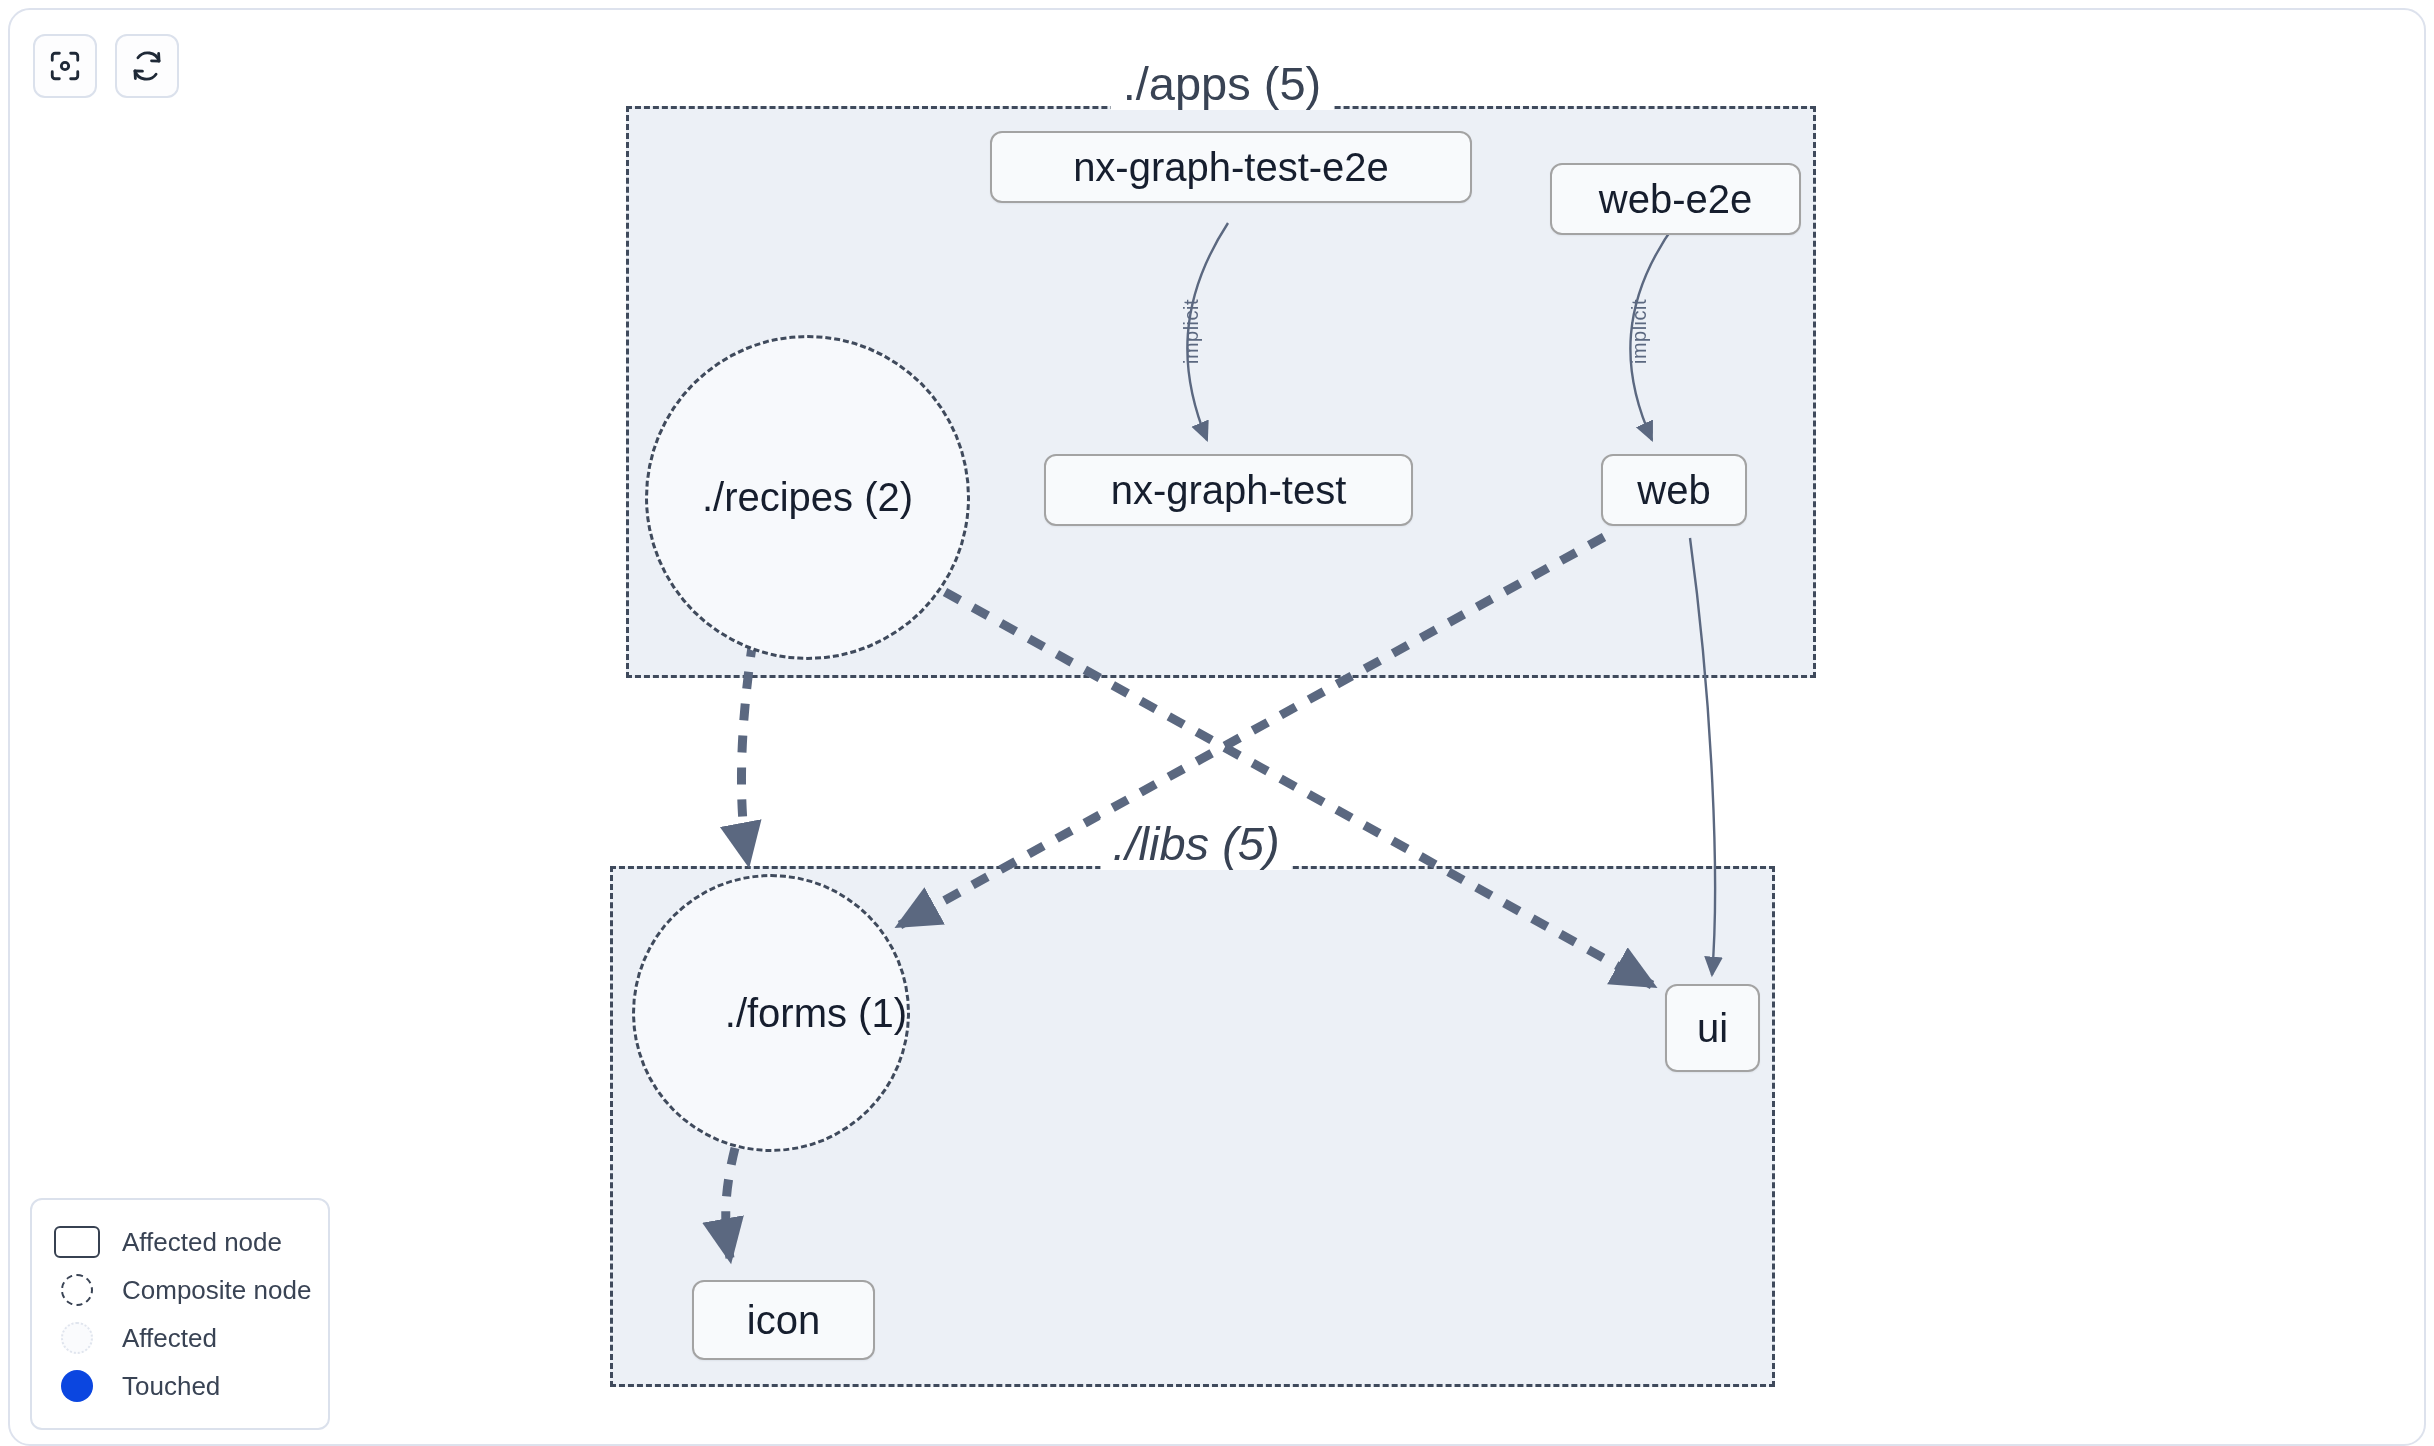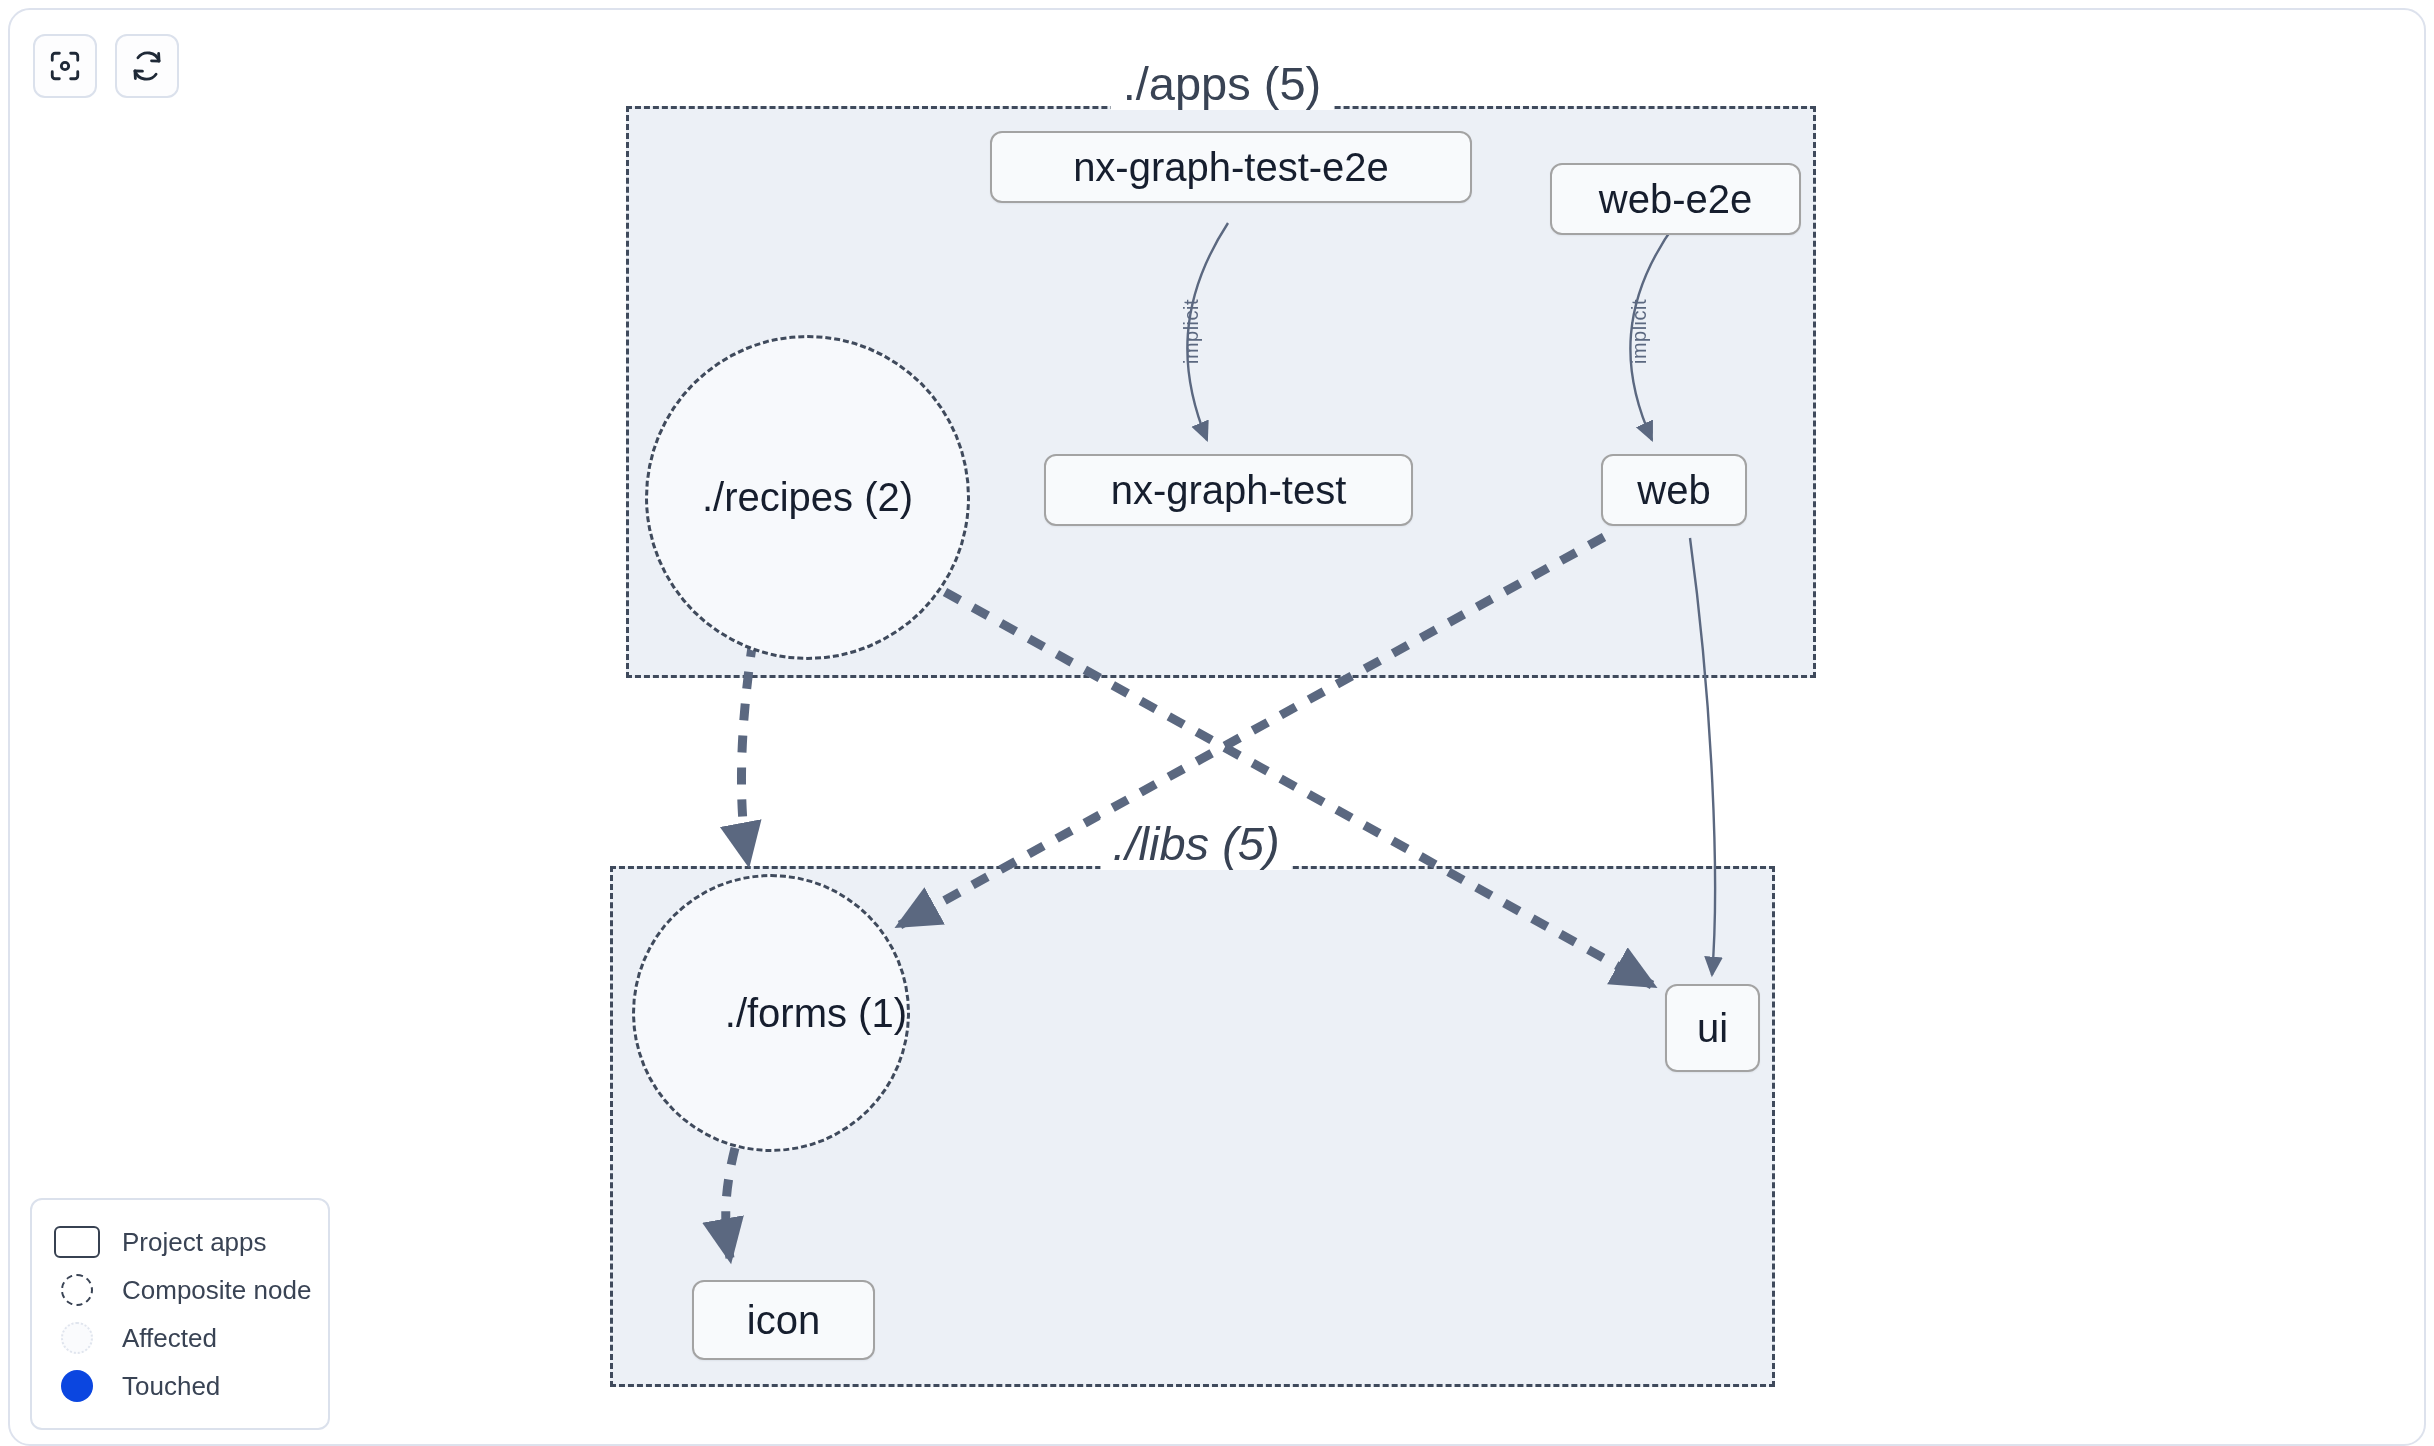--- a/index.html
+++ b/index.html
@@ -278,21 +278,21 @@
 
   <div class="node" style="left:692px; top:1280px; width:183px; height:80px;">
     <span>icon</span>
   </div>
 
   <div class="legend">
     <div class="legend-row">
       <span class="sw">
         <span class="sw-rect"></span>
       </span>
-      <span class="legend-label">Project apps</span>
+      <span class="legend-label">Affected node</span>
     </div>
     <div class="legend-row">
       <span class="sw">
         <span class="sw-dashed-circle"></span>
       </span>
       <span class="legend-label">Composite node</span>
     </div>
     <div class="legend-row">
       <span class="sw">
         <span class="sw-affected"></span>

